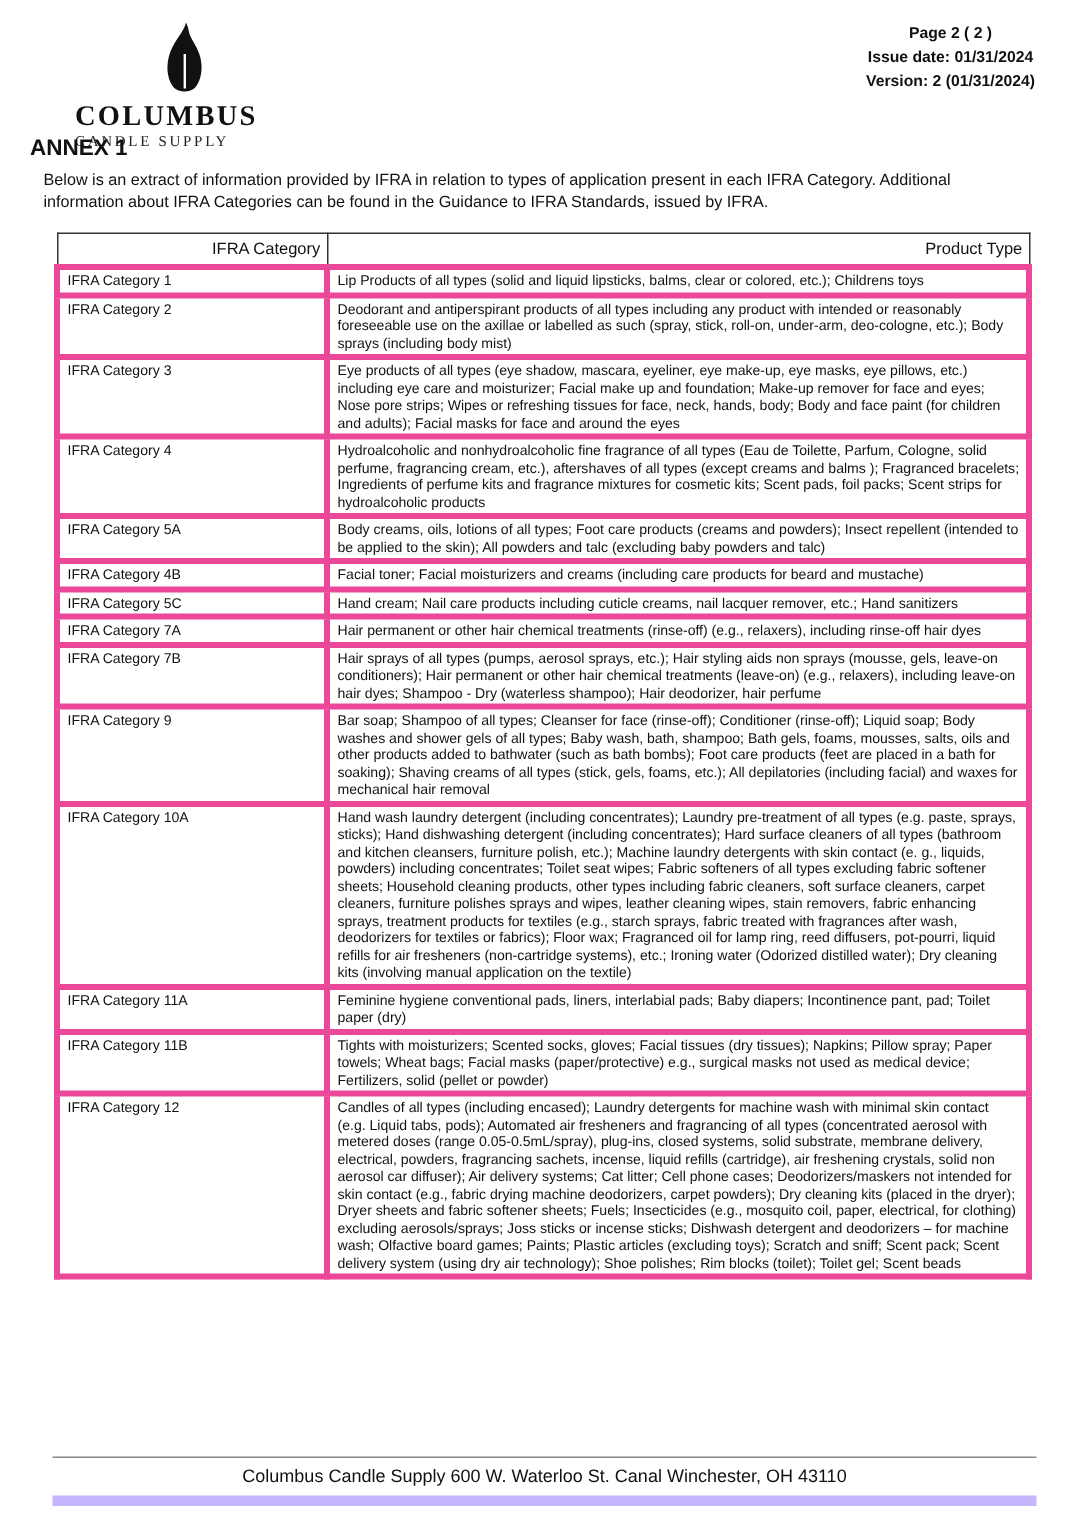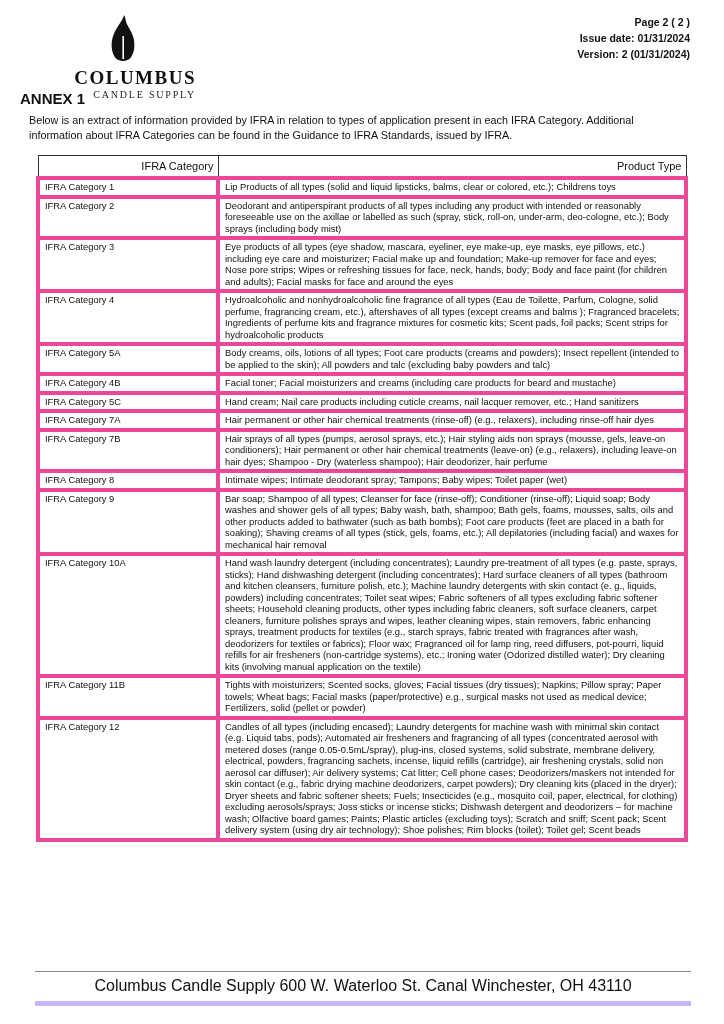--- a/index.html
+++ b/index.html
@@ -19,38 +19,38 @@
   }
 
   
   .header {
     position: absolute;
     top: 14px; left: 36px; right: 34px;
     display: flex;
     justify-content: space-between;
     align-items: flex-start;
   }
-  .logo { width: 160px; text-align: right; padding-left: 14px; }
+  .logo { width: 160px; text-align: left; padding-left: 14px; }
   .flame { display: block; margin: 0 auto 2px auto; }
   .logo-name {
     font-family: "Liberation Serif", serif;
     font-weight: bold;
     font-size: 19px;
     letter-spacing: 1.5px;
     color: #111;
     line-height: 1;
   }
   .logo-sub {
     font-family: "Liberation Serif", serif;
     font-size: 10px;
     letter-spacing: 1.8px;
     color: #222;
     margin-top: 2px;
   }
-  .doc-meta { text-align: right; font-size: 10.5px; line-height: 16px; font-weight: bold; color: #111; }
+  .doc-meta { text-align: center; font-size: 10.5px; line-height: 16px; font-weight: bold; color: #111; }
   .doc-meta .page-no { font-weight: bold; }
 
   
   .annex-title {
     position: absolute;
     top: 90px; left: 20px;
     font-size: 15px;
     font-weight: bold;
     color: #111;
   }
@@ -90,24 +90,24 @@
     color: #111;
   }
   table.ifra .cat-col { width: 180px; }
   table.ifra td.cat-cell { white-space: nowrap; }
 
   
   .footer {
     position: absolute;
     left: 35px; right: 33px; top: 971px;
     border-top: 1px solid #888;
-    border-bottom: 5px solid #c4b5fd;
+    border-bottom: 7px solid #c4b5fd;
     text-align: center;
     padding: 5px 0 6px 0;
-    font-size: 16px;
+    font-size: 12px;
     color: #111;
   }
 </style>
 </head>
 <body>
 
 <div class="page">
 
   <div class="header">
     <div class="logo">
@@ -172,30 +172,30 @@
           </tr>
           <tr>
             <td class="cat-cell">IFRA Category 7A</td>
             <td class="type-cell">Hair permanent or other hair chemical treatments (rinse-off) (e.g., relaxers), including rinse-off hair dyes</td>
           </tr>
           <tr>
             <td class="cat-cell">IFRA Category 7B</td>
             <td class="type-cell">Hair sprays of all types (pumps, aerosol sprays, etc.); Hair styling aids non sprays (mousse, gels, leave-on conditioners); Hair permanent or other hair chemical treatments (leave-on) (e.g., relaxers), including leave-on hair dyes; Shampoo - Dry (waterless shampoo); Hair deodorizer, hair perfume</td>
           </tr>
           <tr>
-            <td class="cat-cell">IFRA Category 8</td>
-            <td class="type-cell">Intimate wipes; Intimate deodorant spray; Tampons; Baby wipes; Toilet paper (wet)</td>
-          </tr>
-          <tr>
             <td class="cat-cell">IFRA Category 9</td>
             <td class="type-cell">Bar soap; Shampoo of all types; Cleanser for face (rinse-off); Conditioner (rinse-off); Liquid soap; Body washes and shower gels of all types; Baby wash, bath, shampoo; Bath gels, foams, mousses, salts, oils and other products added to bathwater (such as bath bombs); Foot care products (feet are placed in a bath for soaking); Shaving creams of all types (stick, gels, foams, etc.); All depilatories (including facial) and waxes for mechanical hair removal</td>
           </tr>
           <tr>
             <td class="cat-cell">IFRA Category 10A</td>
             <td class="type-cell">Hand wash laundry detergent (including concentrates); Laundry pre-treatment of all types (e.g. paste, sprays, sticks); Hand dishwashing detergent (including concentrates); Hard surface cleaners of all types (bathroom and kitchen cleansers, furniture polish, etc.); Machine laundry detergents with skin contact (e. g., liquids, powders) including concentrates; Toilet seat wipes; Fabric softeners of all types excluding fabric softener sheets; Household cleaning products, other types including fabric cleaners, soft surface cleaners, carpet cleaners, furniture polishes sprays and wipes, leather cleaning wipes, stain removers, fabric enhancing sprays, treatment products for textiles (e.g., starch sprays, fabric treated with fragrances after wash, deodorizers for textiles or fabrics); Floor wax; Fragranced oil for lamp ring, reed diffusers, pot-pourri, liquid refills for air fresheners (non-cartridge systems), etc.; Ironing water (Odorized distilled water); Dry cleaning kits (involving manual application on the textile)</td>
+          </tr>
+          <tr>
+            <td class="cat-cell">IFRA Category 11A</td>
+            <td class="type-cell">Feminine hygiene conventional pads, liners, interlabial pads; Baby diapers; Incontinence pant, pad; Toilet paper (dry)</td>
           </tr>
           <tr>
             <td class="cat-cell">IFRA Category 11B</td>
             <td class="type-cell">Tights with moisturizers; Scented socks, gloves; Facial tissues (dry tissues); Napkins; Pillow spray; Paper towels; Wheat bags; Facial masks (paper/protective) e.g., surgical masks not used as medical device; Fertilizers, solid (pellet or powder)</td>
           </tr>
           <tr>
             <td class="cat-cell">IFRA Category 12</td>
             <td class="type-cell">Candles of all types (including encased); Laundry detergents for machine wash with minimal skin contact (e.g. Liquid tabs, pods); Automated air fresheners and fragrancing of all types (concentrated aerosol with metered doses (range 0.05-0.5mL/spray), plug-ins, closed systems, solid substrate, membrane delivery, electrical, powders, fragrancing sachets, incense, liquid refills (cartridge), air freshening crystals, solid non aerosol car diffuser); Air delivery systems; Cat litter; Cell phone cases; Deodorizers/maskers not intended for skin contact (e.g., fabric drying machine deodorizers, carpet powders); Dry cleaning kits (placed in the dryer); Dryer sheets and fabric softener sheets; Fuels; Insecticides (e.g., mosquito coil, paper, electrical, for clothing) excluding aerosols/sprays; Joss sticks or incense sticks; Dishwash detergent and deodorizers – for machine wash; Olfactive board games; Paints; Plastic articles (excluding toys); Scratch and sniff; Scent pack; Scent delivery system (using dry air technology); Shoe polishes; Rim blocks (toilet); Toilet gel; Scent beads</td>
           </tr>
         </tbody>

